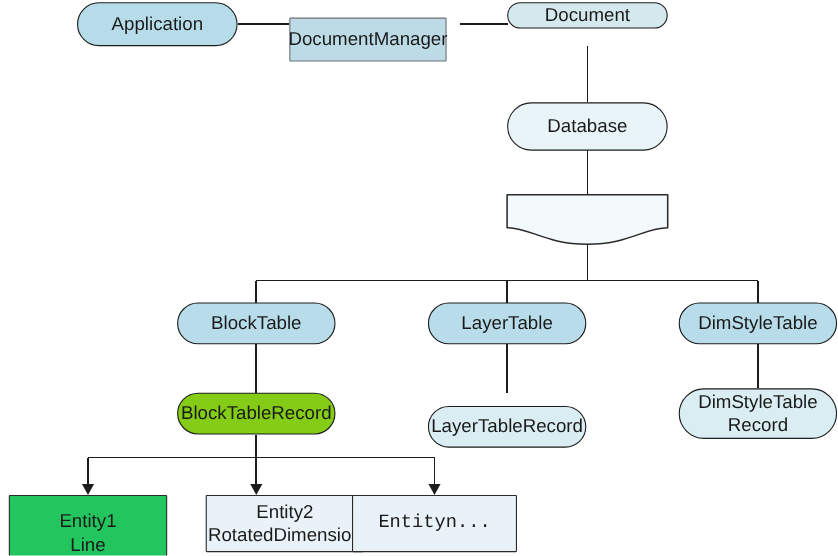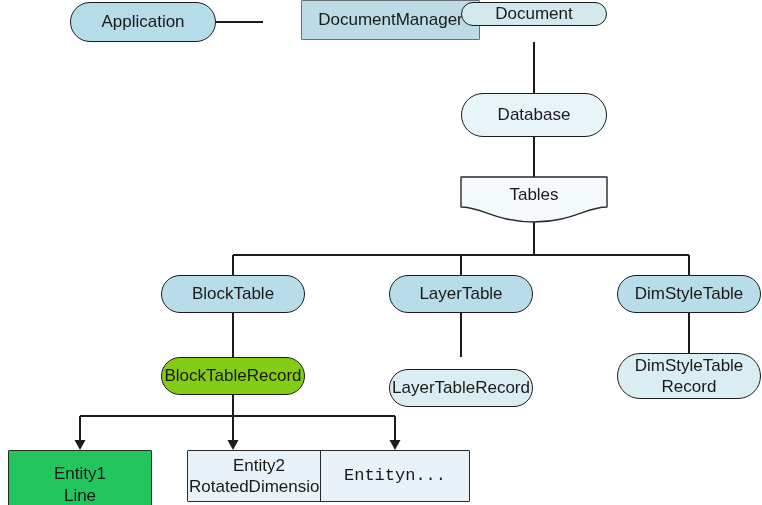--- a/index.html
+++ b/index.html
@@ -116,35 +116,32 @@
 
     <path d="M461,177 L607,177 L607,207
              C586,207 572,222 534,222
              C496,222 482,207 461,207 Z" fill="#f4fafc" stroke="#2a2a2a" stroke-width="1.4" stroke-linejoin="round"></path>
   </svg>
 
   <div class="node shape-stadium" style="left:70px; top:2px; width:146px; height:40px; background:#b6dcea;">
     <span class="node-label">Application</span>
   </div>
 
-  <div class="node shape-rect-bevel" style="left:263px; top:0; width:179px; height:40px; background:#bcdbe6;margin-left:38px;">
+  <div class="node shape-rect-bevel" style="left:263px; top:16px; width:143px; height:40px; background:#bcdbe6;">
     <span class="node-label">DocumentManager</span>
   </div>
 
   <div class="node shape-stadium" style="left:461px; top:2px; width:146px; height:24px; background:#d4e9ed;">
     <span class="node-label">Document</span>
   </div>
 
   <div class="node shape-stadium" style="left:461px; top:93px; width:146px; height:44px; background:#e9f4f8;">
     <span class="node-label">Database</span>
   </div>
 
-  <div class="node shape-doc" style="left:461px; top:177px; width:146px; height:36px;">
-    <span class="node-label">Tables</span>
-  </div>
 
   <div class="node shape-stadium" style="left:161px; top:275px; width:144px; height:38px; background:#b8dce9;">
     <span class="node-label">BlockTable</span>
   </div>
 
   <div class="node shape-stadium" style="left:389px; top:275px; width:144px; height:38px; background:#b8dce9;">
     <span class="node-label">LayerTable</span>
   </div>
 
   <div class="node shape-stadium" style="left:617px; top:275px; width:144px; height:38px; background:#b8dce9;">

